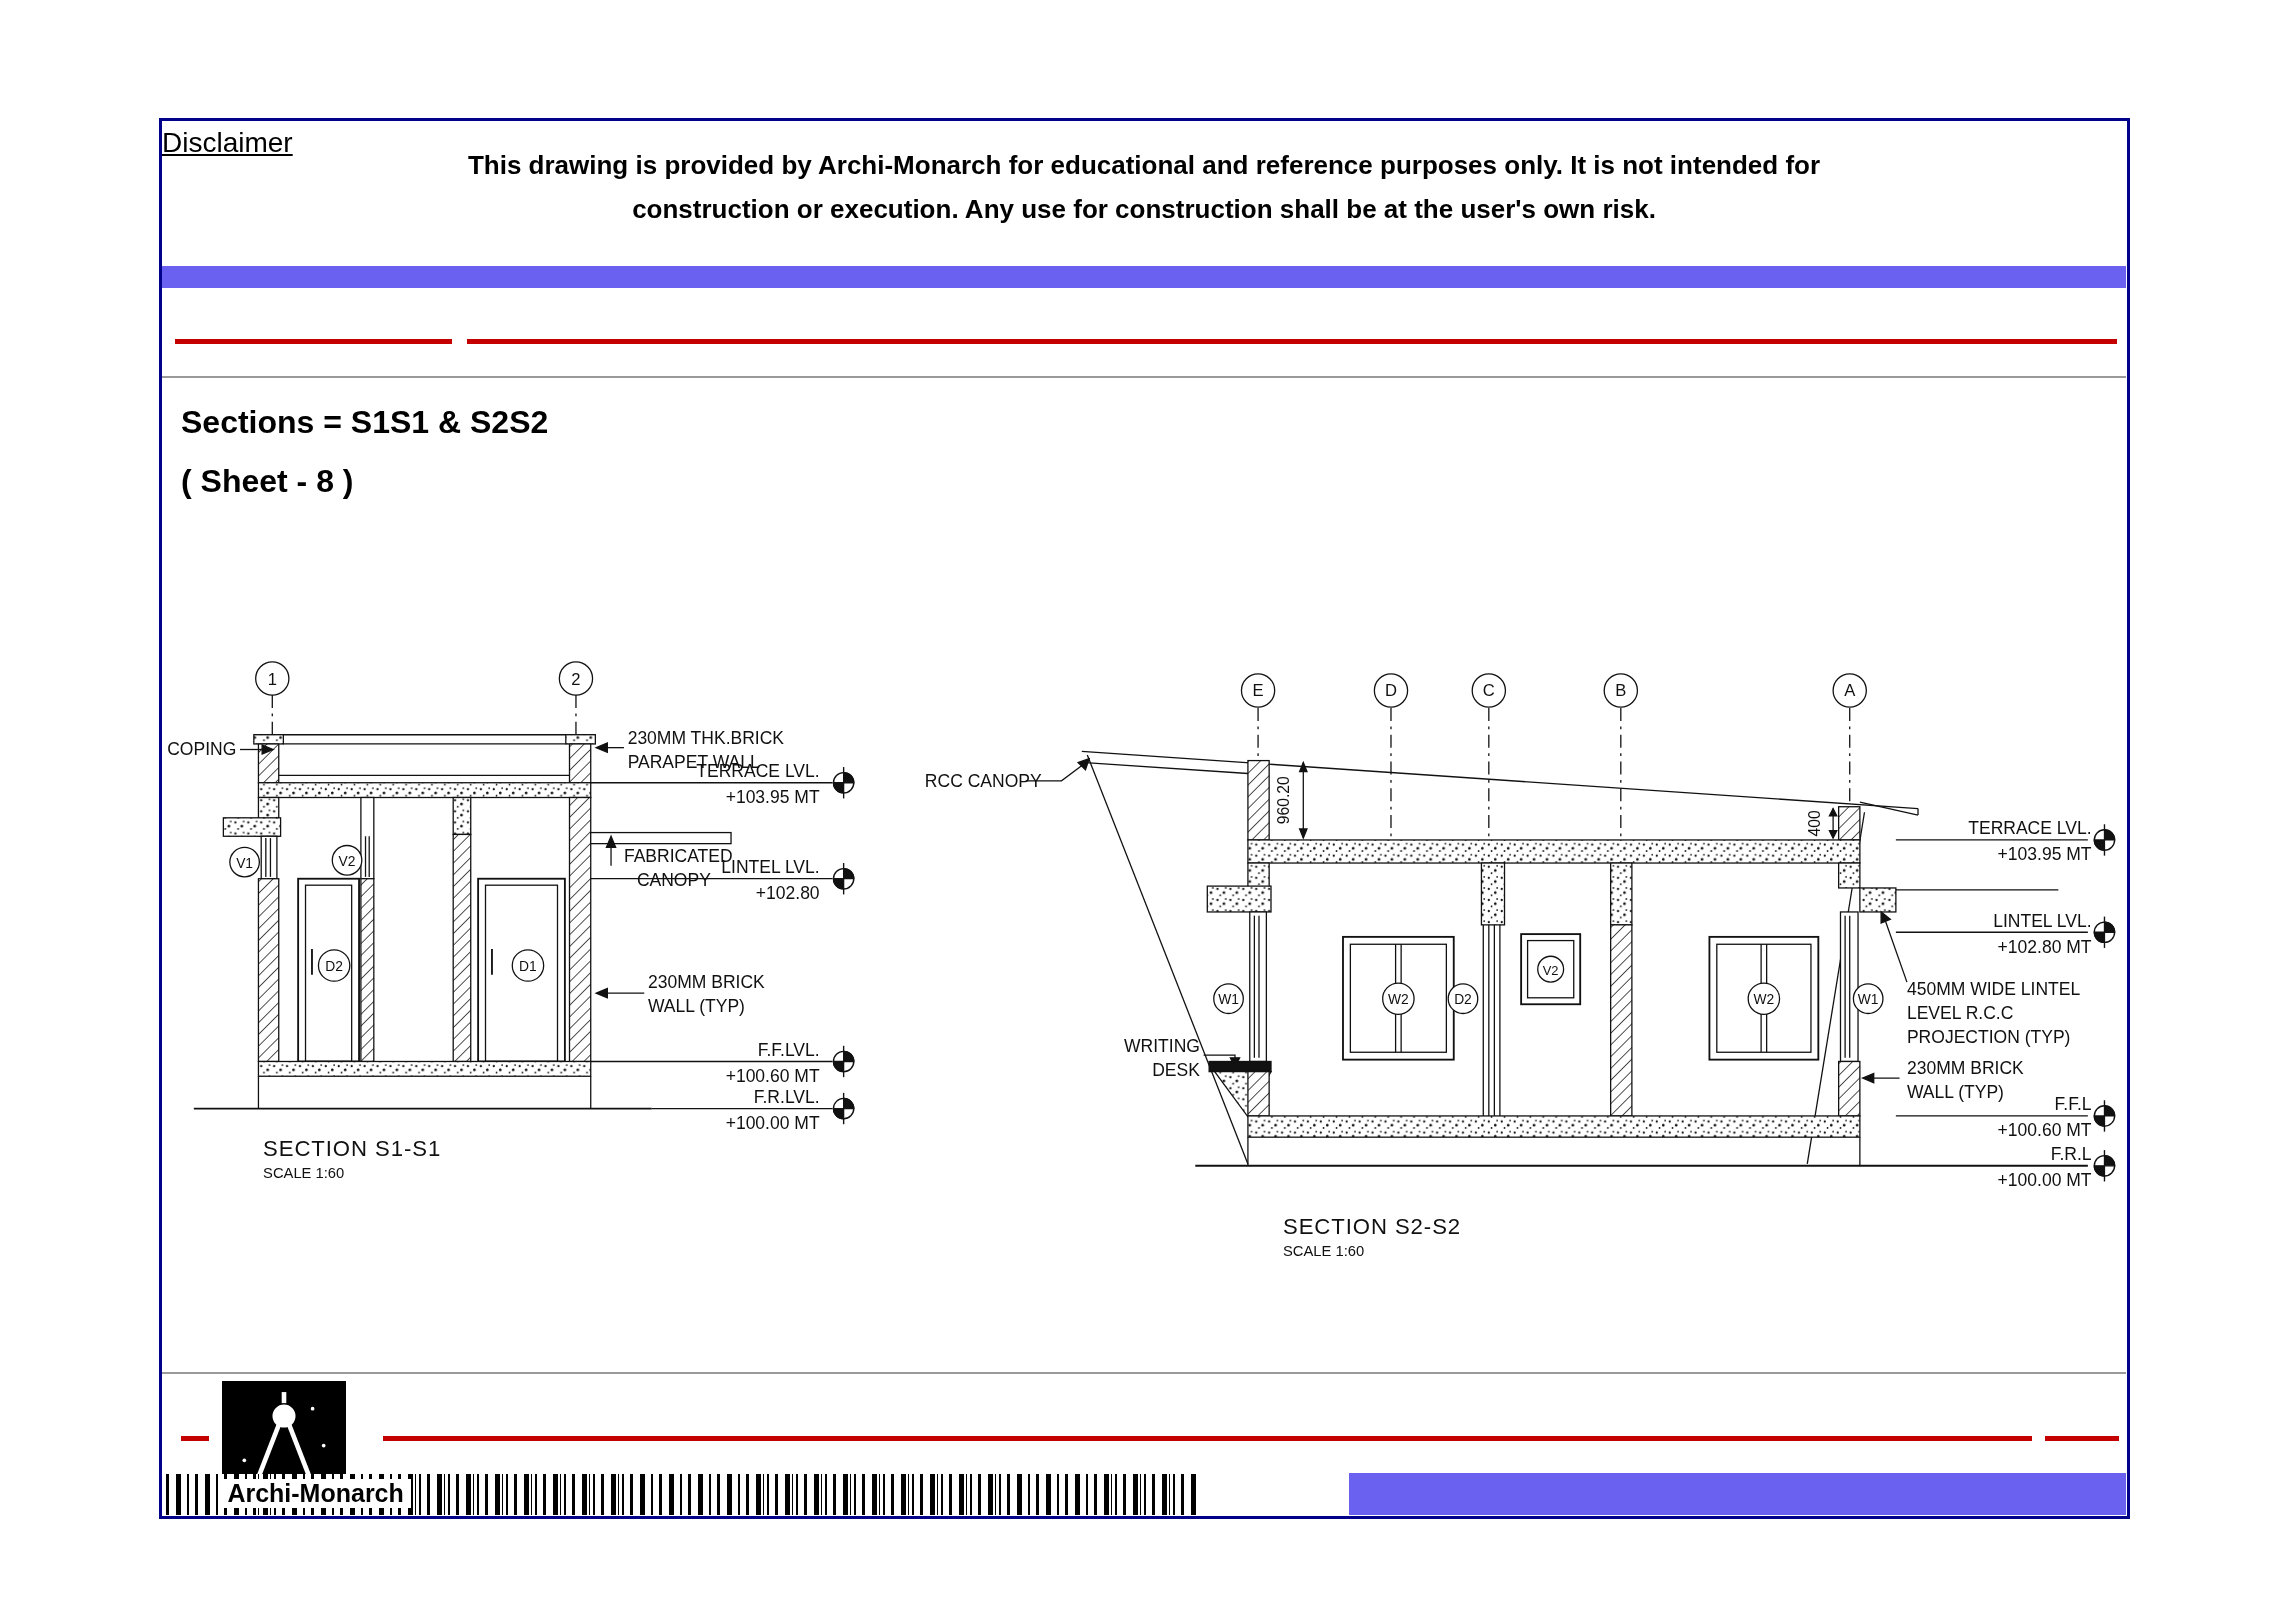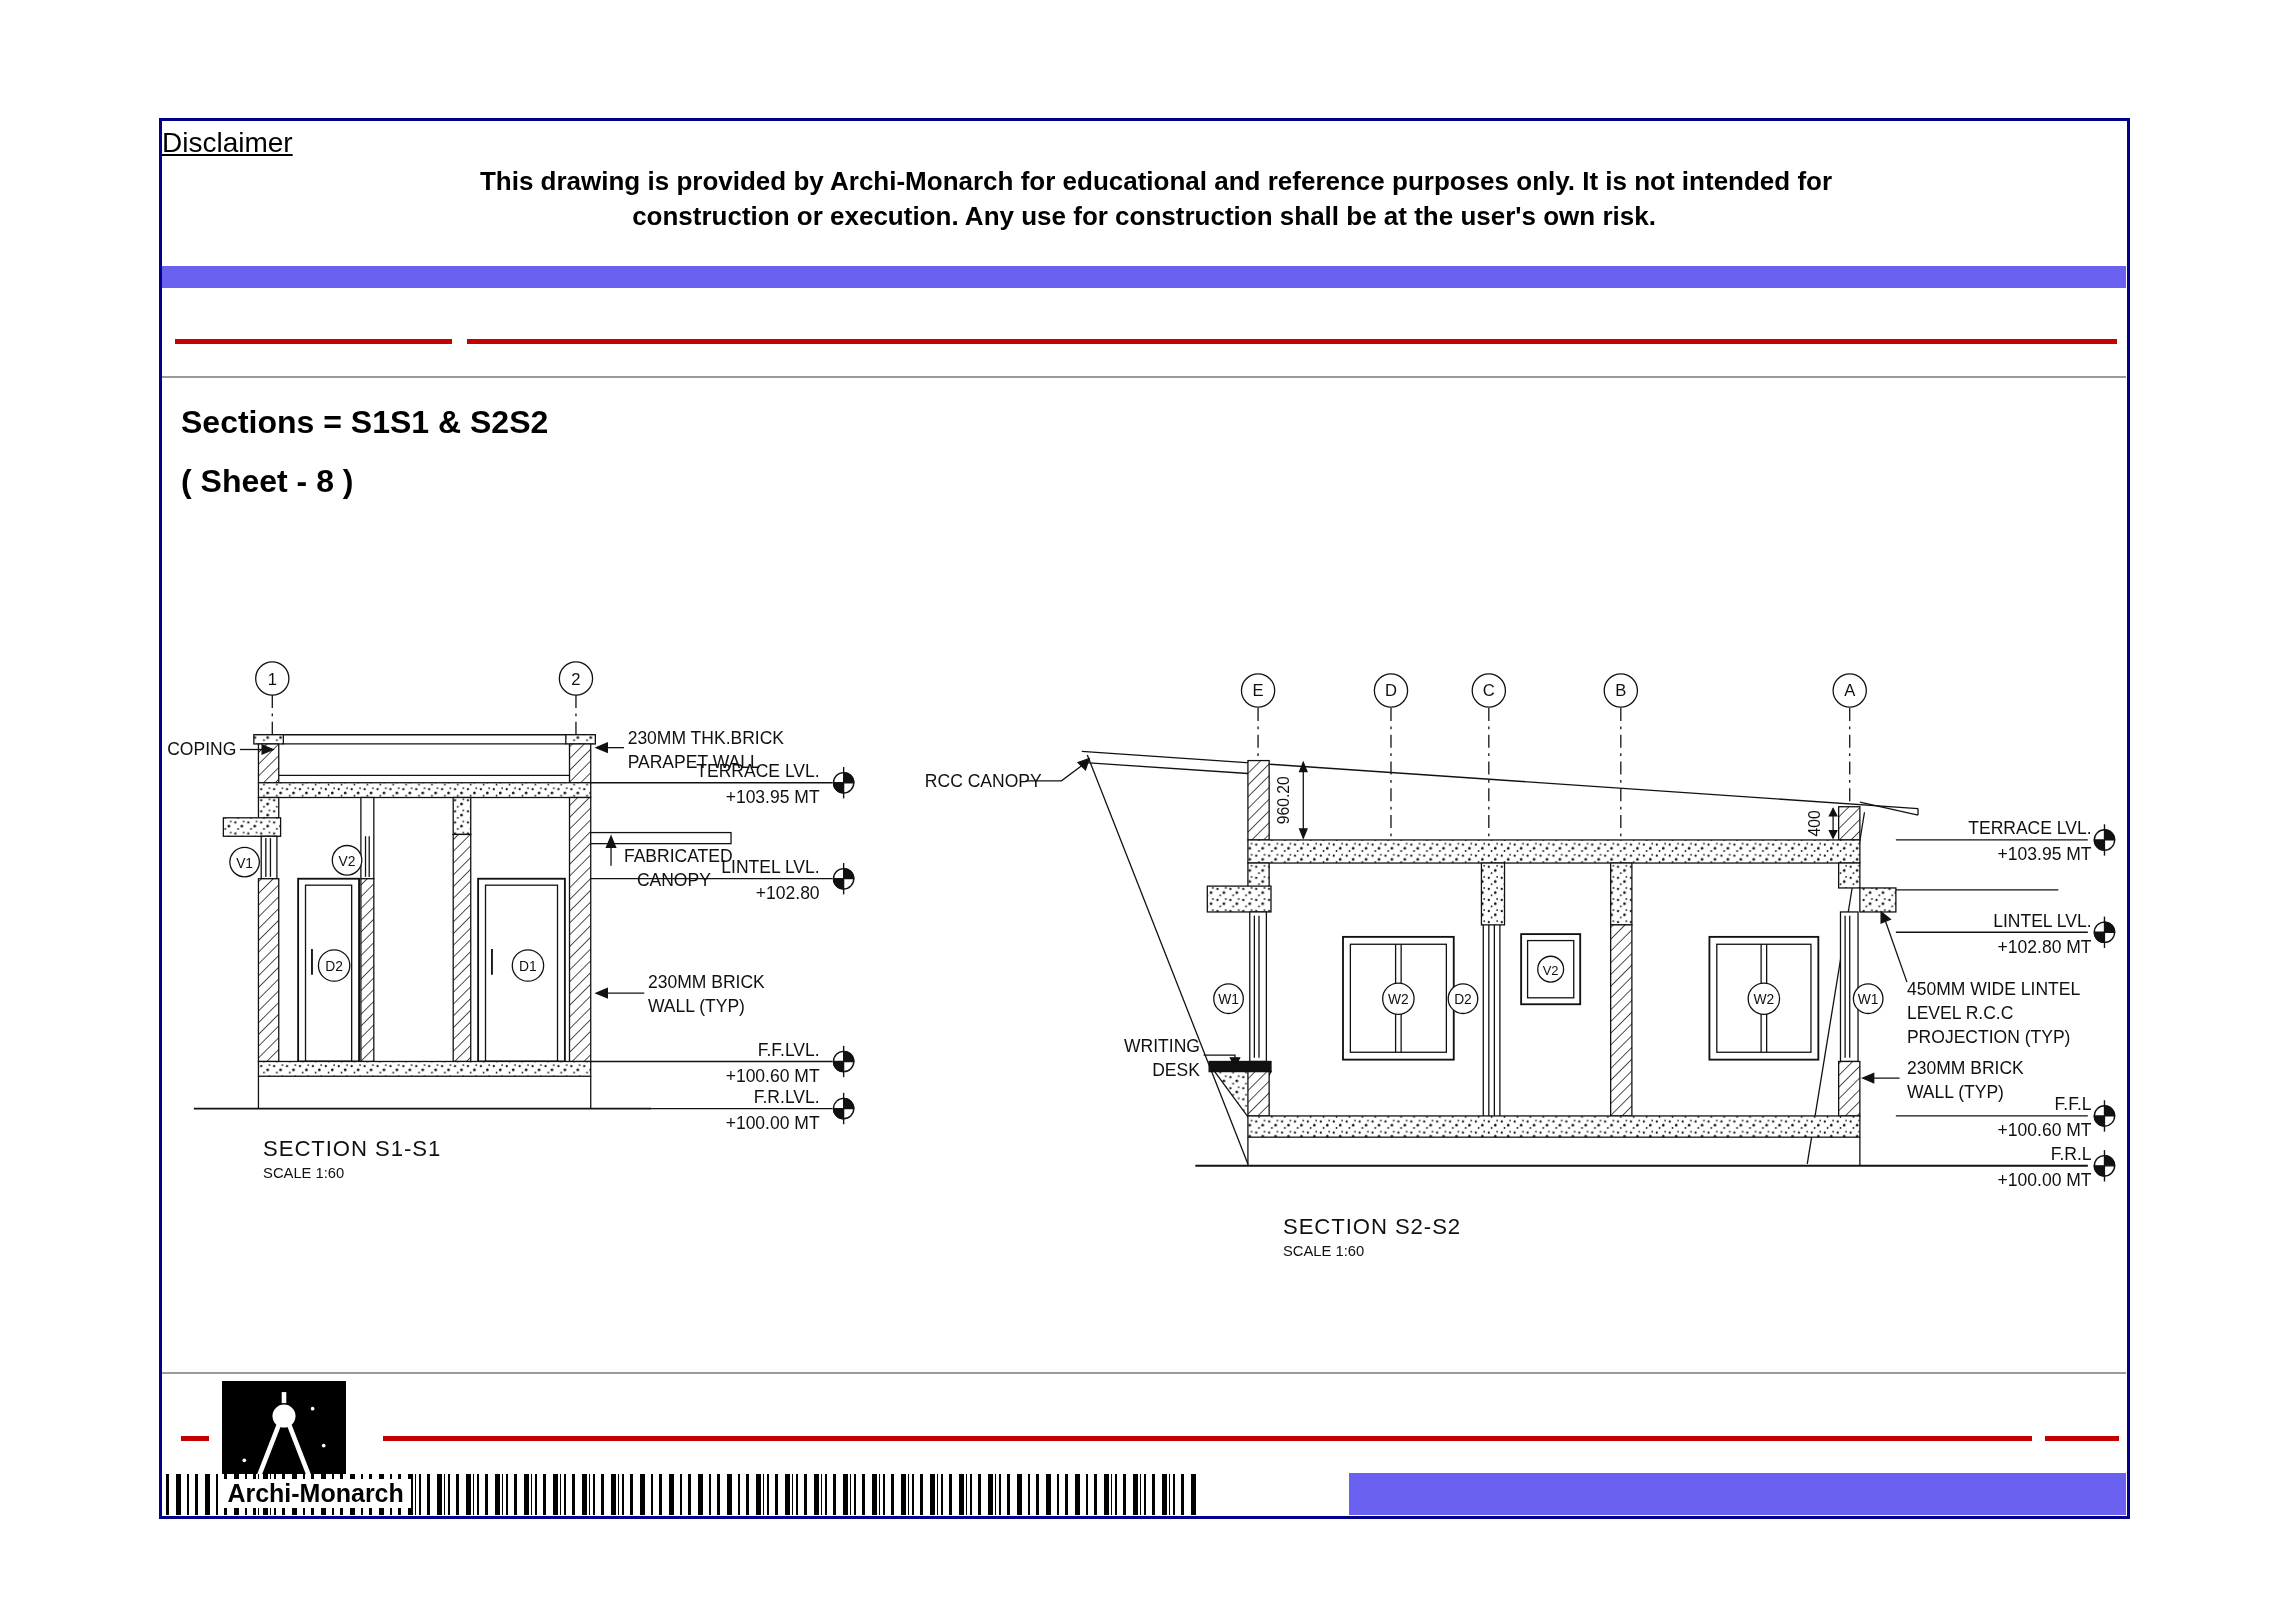--- a/index.html
+++ b/index.html
@@ -23,22 +23,22 @@
   .brand{position:absolute;left:54px;top:4.6px;font-size:25px;font-weight:bold;background:#fff;padding:0 7.4px;white-space:nowrap;}
   .bluebar2{left:1349px;top:1473px;width:777px;height:42px;background:#6a61f1;}
   svg text{font-family:"Liberation Sans",sans-serif;fill:#111;}
 </style>
 </head>
 <body>
 
 <div class="abs frame"></div>
 
 <div class="abs disc-title">Disclaimer</div>
-<div class="abs disc-line" style="top:166px;margin-left:12px;">This drawing is provided by Archi-Monarch for educational and reference purposes only. It is not intended for</div>
-<div class="abs disc-line" style="top:201px;">construction or execution. Any use for construction shall be at the user's own risk.</div>
+<div class="abs disc-line" style="top:150px;">This drawing is provided by Archi-Monarch for educational and reference purposes only. It is not intended for</div>
+<div class="abs disc-line" style="top:194px;">construction or execution. Any use for construction shall be at the user's own risk.</div>
 <div class="abs bluebar" style="left:162px;top:266px;width:1964px;height:22px;"></div>
 
 <div class="abs cat-row">
   <div class="redline" style="width:277px;"></div>
   <div class="redline" style="flex:1;"></div>
 </div>
 <div class="abs grayline" style="top:376px;"></div>
 
 <div class="abs subject" style="top:404px;">Sections = S1S1 &amp; S2S2</div>
 <div class="abs subject" style="top:463px;">( Sheet - 8 )</div>

